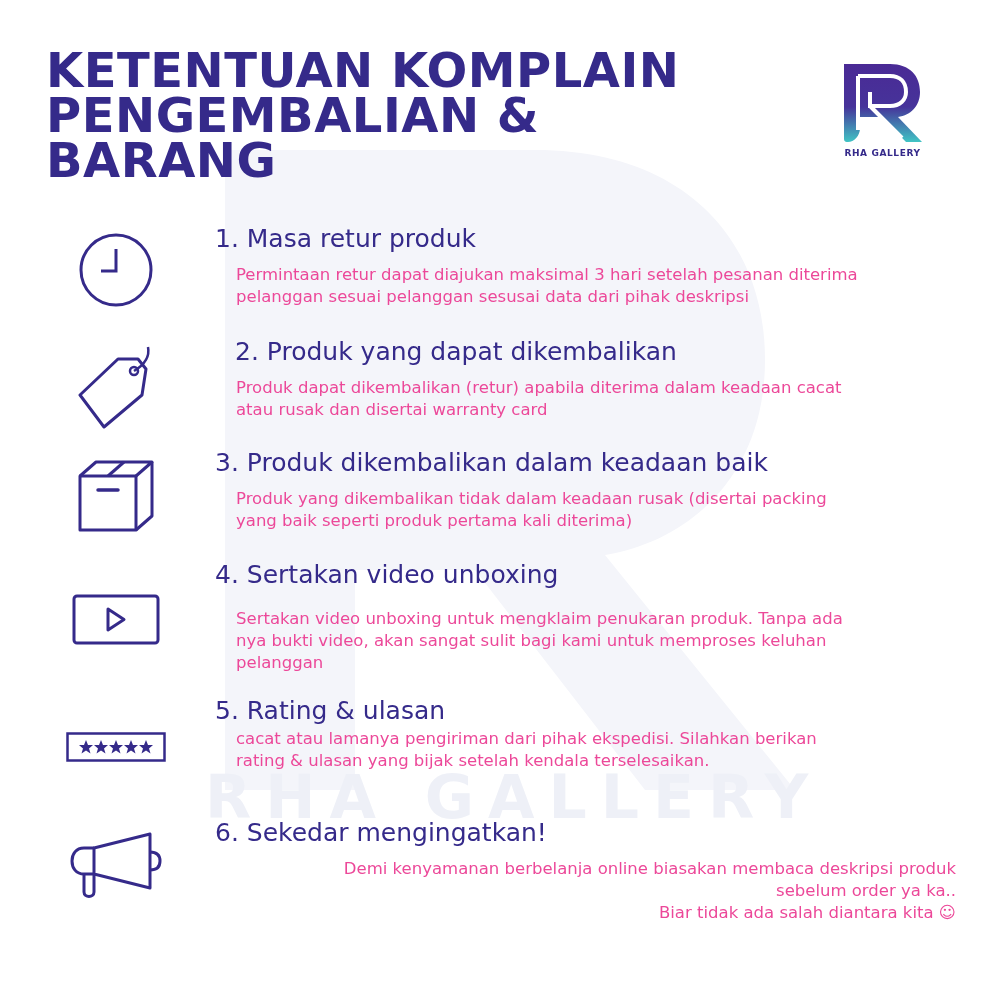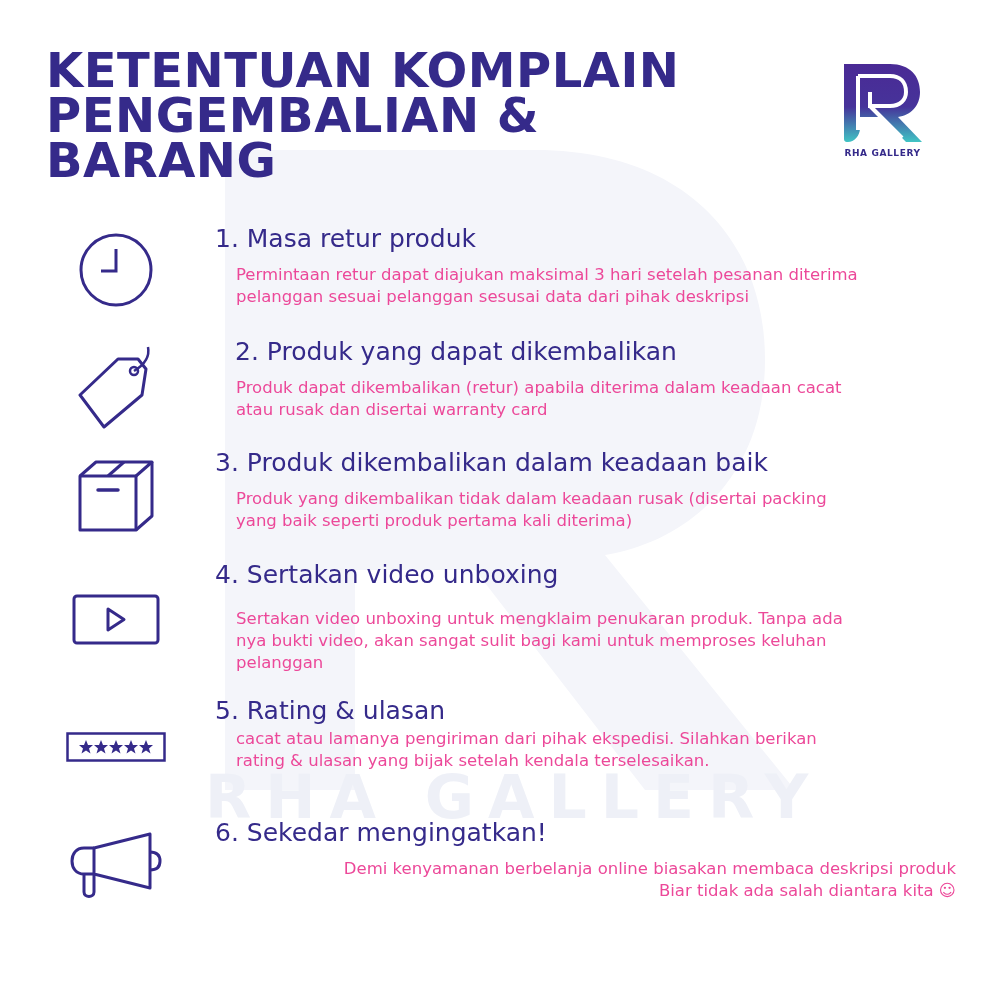--- a/index.html
+++ b/index.html
@@ -153,15 +153,16 @@
 <div class="item" style="top:816px;">
   <svg class="icon" style="left:70px;top:16px;" width="92" height="70" viewBox="0 0 92 70">
     <path d="M24 16 L80 2 V56 L24 42 Z" fill="none" stroke="#352a8a" stroke-width="3" stroke-linejoin="round"></path>
     <path d="M24 16 H14 C6 16 2 22 2 29 C2 36 6 42 14 42 H24" fill="none" stroke="#352a8a" stroke-width="3"></path>
     <path d="M14 42 V60 C14 66 24 66 24 60 V42" fill="none" stroke="#352a8a" stroke-width="3"></path>
     <path d="M80 20 C88 20 90 24 90 29 C90 34 88 38 80 38" fill="none" stroke="#352a8a" stroke-width="3"></path>
   </svg>
   <div class="item-title" style="top:2px;">6. Sekedar mengingatkan!</div>
   <div class="item-desc" style="top:42px;text-align:right;">
     <div>Demi kenyamanan berbelanja online biasakan membaca deskripsi produk</div>
+    <div>sebelum order ya ka..</div>
     <div>Biar tidak ada salah diantara kita ☺</div>
   </div>
 </div>
 
 </body></html>

